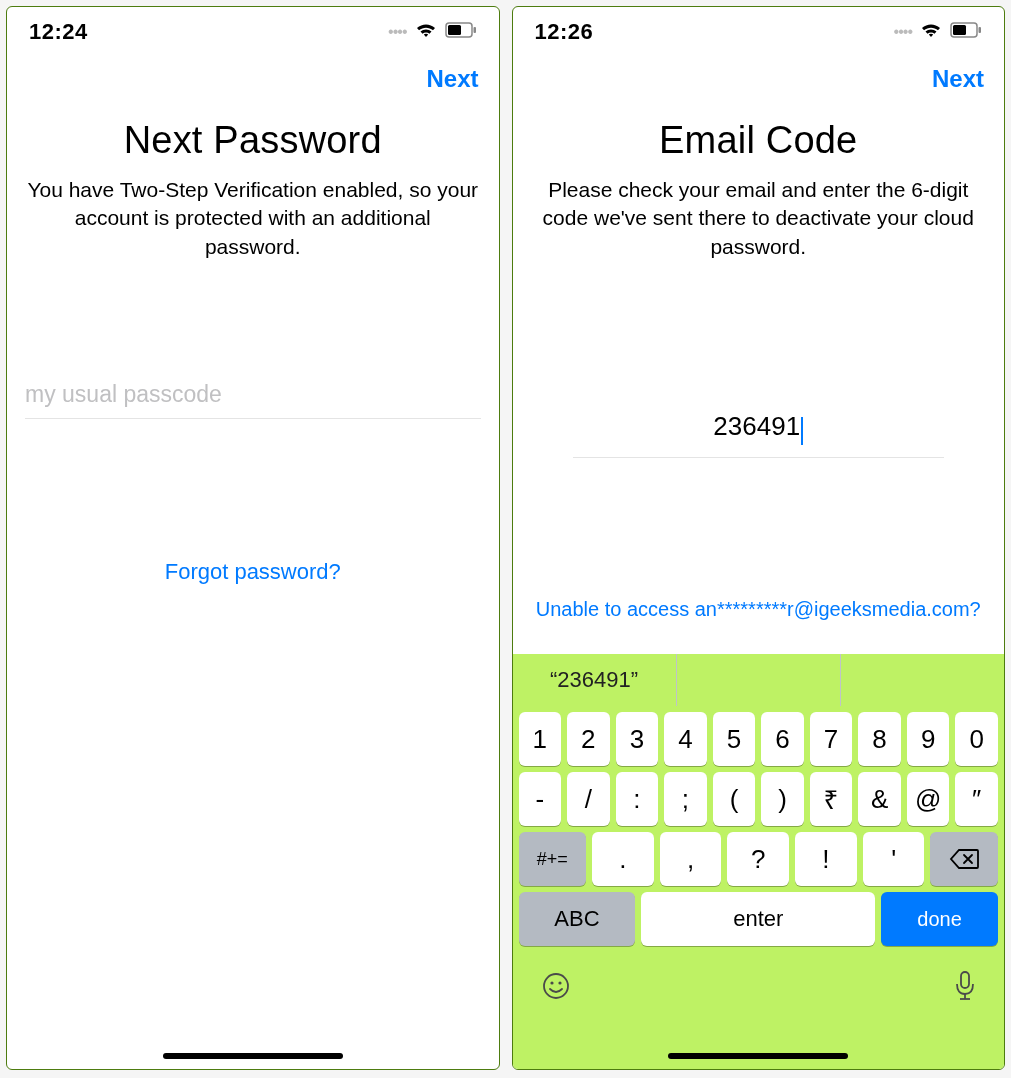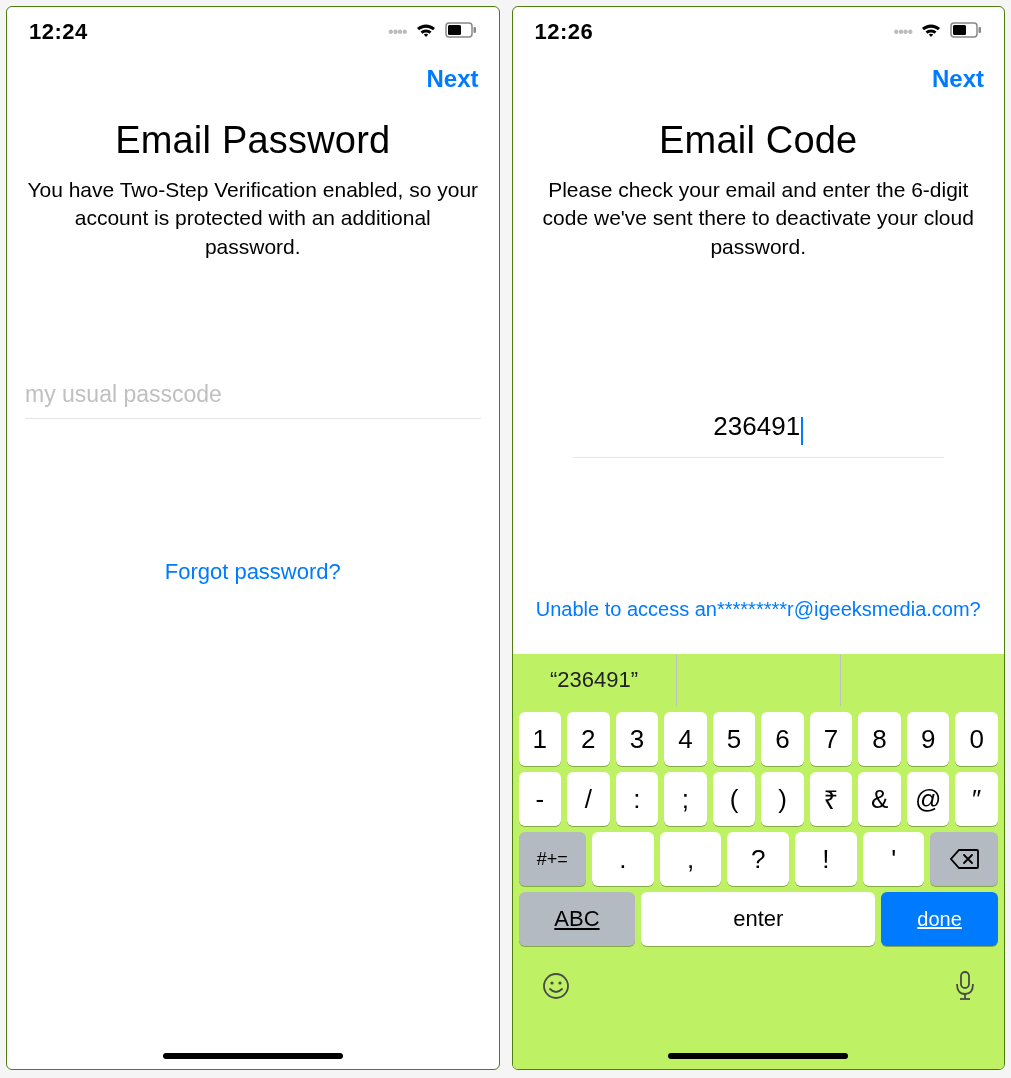--- a/index.html
+++ b/index.html
@@ -179,21 +179,21 @@
   .key.blue { background: #007aff; color: #fff; font-size: 20px; }
   .key.backspace svg { width: 30px; height: 22px; }
   .bottom-row {
     display: flex;
     justify-content: space-between;
     align-items: center;
     padding: 18px 28px 0 28px;
     font-size: 28px;
     color: #4a4a4a;
   }
-  .flex-2 { flex: 2; text-decoration: underline; }
+  .flex-2 { flex: 2; }
   .flex-4 { flex: 4; }
   .input-code-wrap {
     margin: 150px 60px 0 60px;
     border-bottom: 1px solid #e4e4e4;
     padding-bottom: 12px;
     text-align: center;
   }
 </style>
 </head>
 <body>
@@ -215,21 +215,21 @@
             <rect x="28.5" y="5" width="2.5" height="6" rx="1" fill="#888"></rect>
           </svg>
       </span>
     </div>
   </div>
 
   <div class="navbar">
     <span class="next-btn">Next</span>
   </div>
 
-  <h1 class="title">Email Password</h1>
+  <h1 class="title">Next Password</h1>
   <p class="subtitle">You have Two-Step Verification enabled, so your account is protected with an additional password.</p>
 
   <div class="input-wrap">
     <input class="input-field" type="text" placeholder="my usual passcode" style="">
   </div>
 
   <div class="link-center">Forgot password?</div>
 
   <div class="home-indicator"></div>
 </div>

